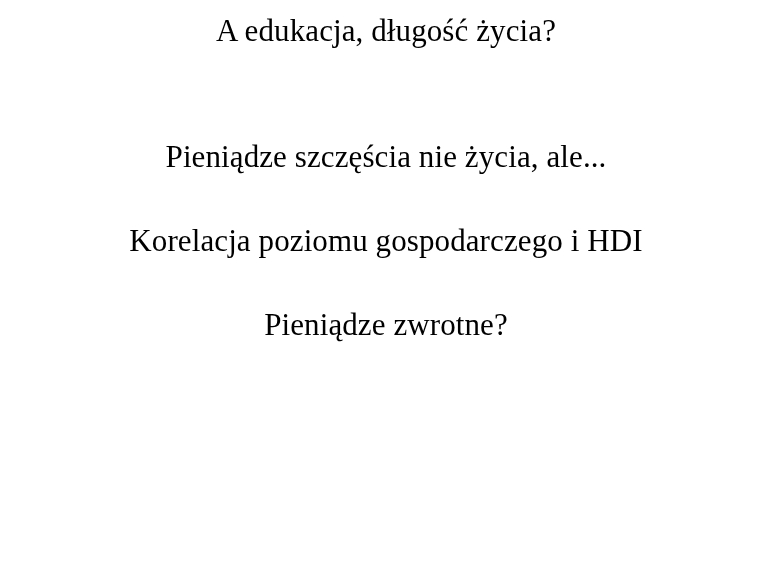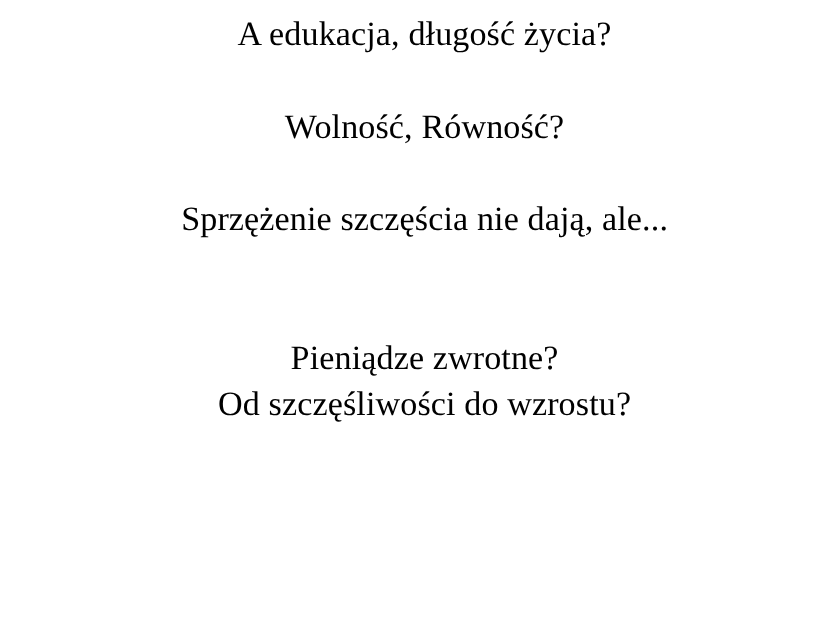--- a/index.html
+++ b/index.html
@@ -31,20 +31,19 @@
   .line.blank {
     height: 42px;
   }
 </style>
 </head>
 <body>
 
 <div class="slide">
   <div class="line">A edukacja, długość życia?</div>
   <div class="line blank"></div>
-  <div class="line">Wolność, Równość?</div>
   <div class="line blank"></div>
-  <div class="line">Sprzężenie szczęścia nie dają, ale...</div>
+  <div class="line">Pieniądze szczęścia nie życia, ale...</div>
   <div class="line blank"></div>
+  <div class="line">Korelacja poziomu gospodarczego i HDI</div>
   <div class="line blank"></div>
   <div class="line">Pieniądze zwrotne?</div>
-  <div class="line">Od szczęśliwości do wzrostu?</div>
 </div>
 
 </body></html>

